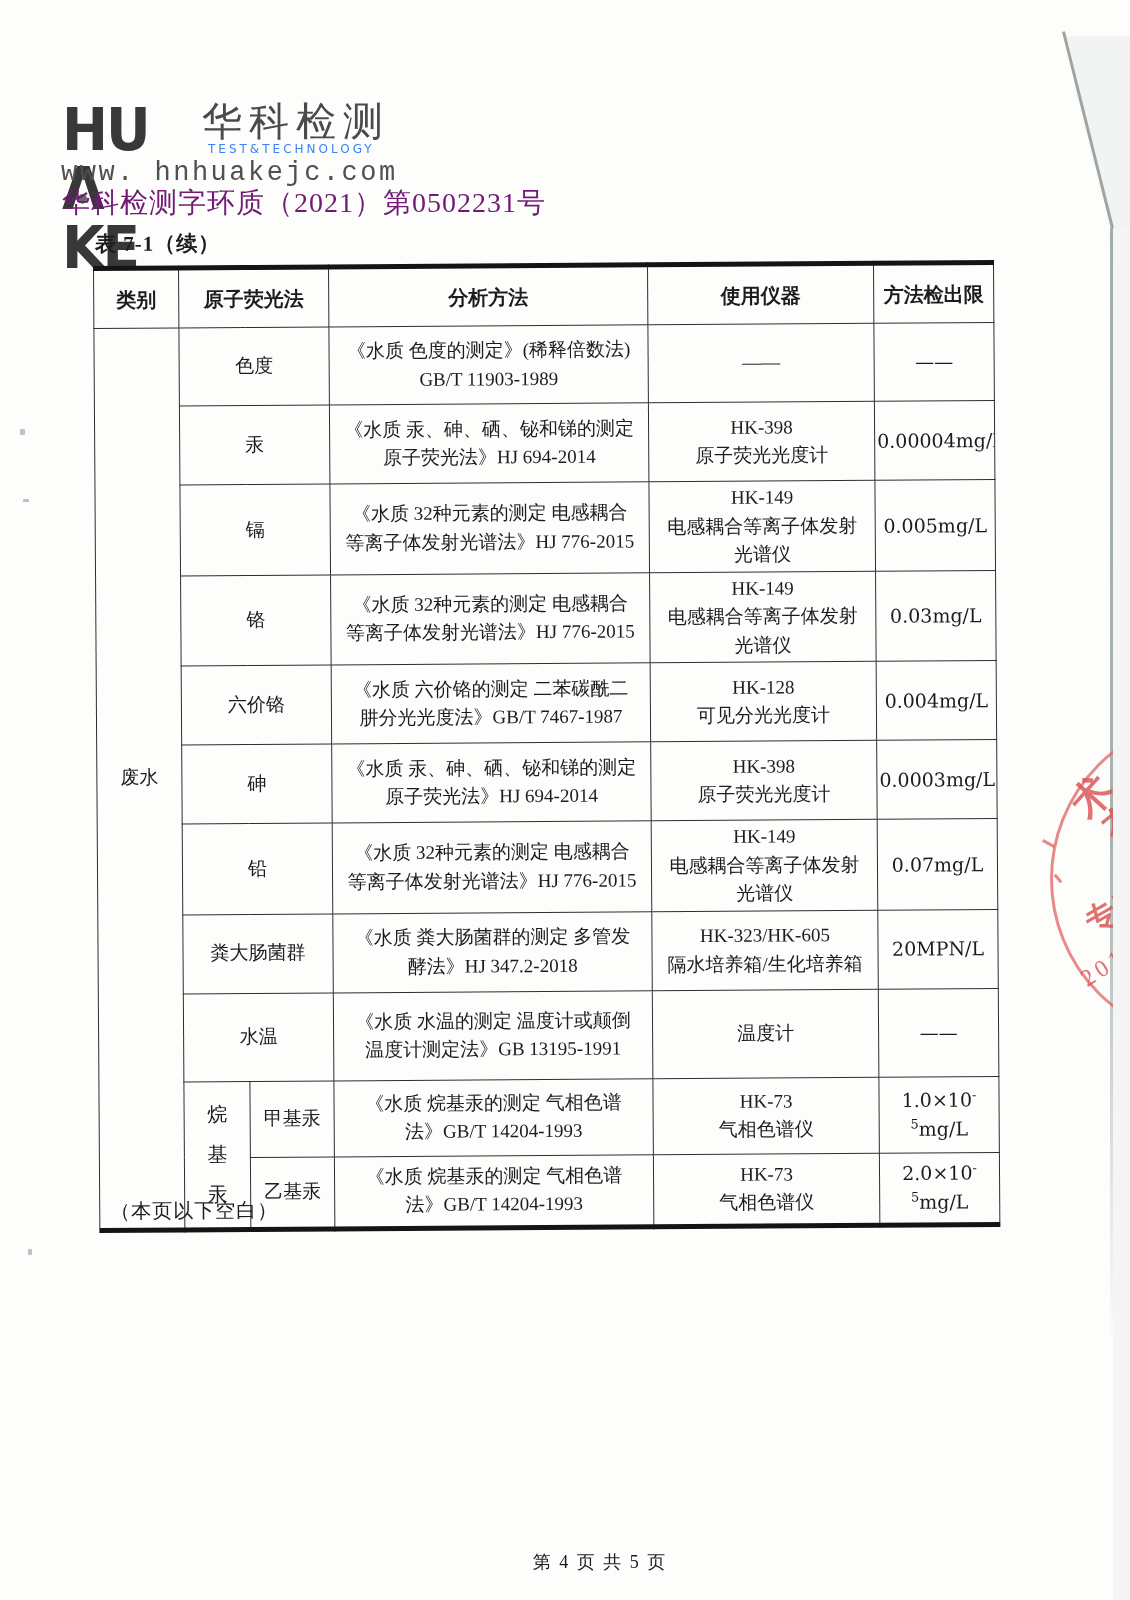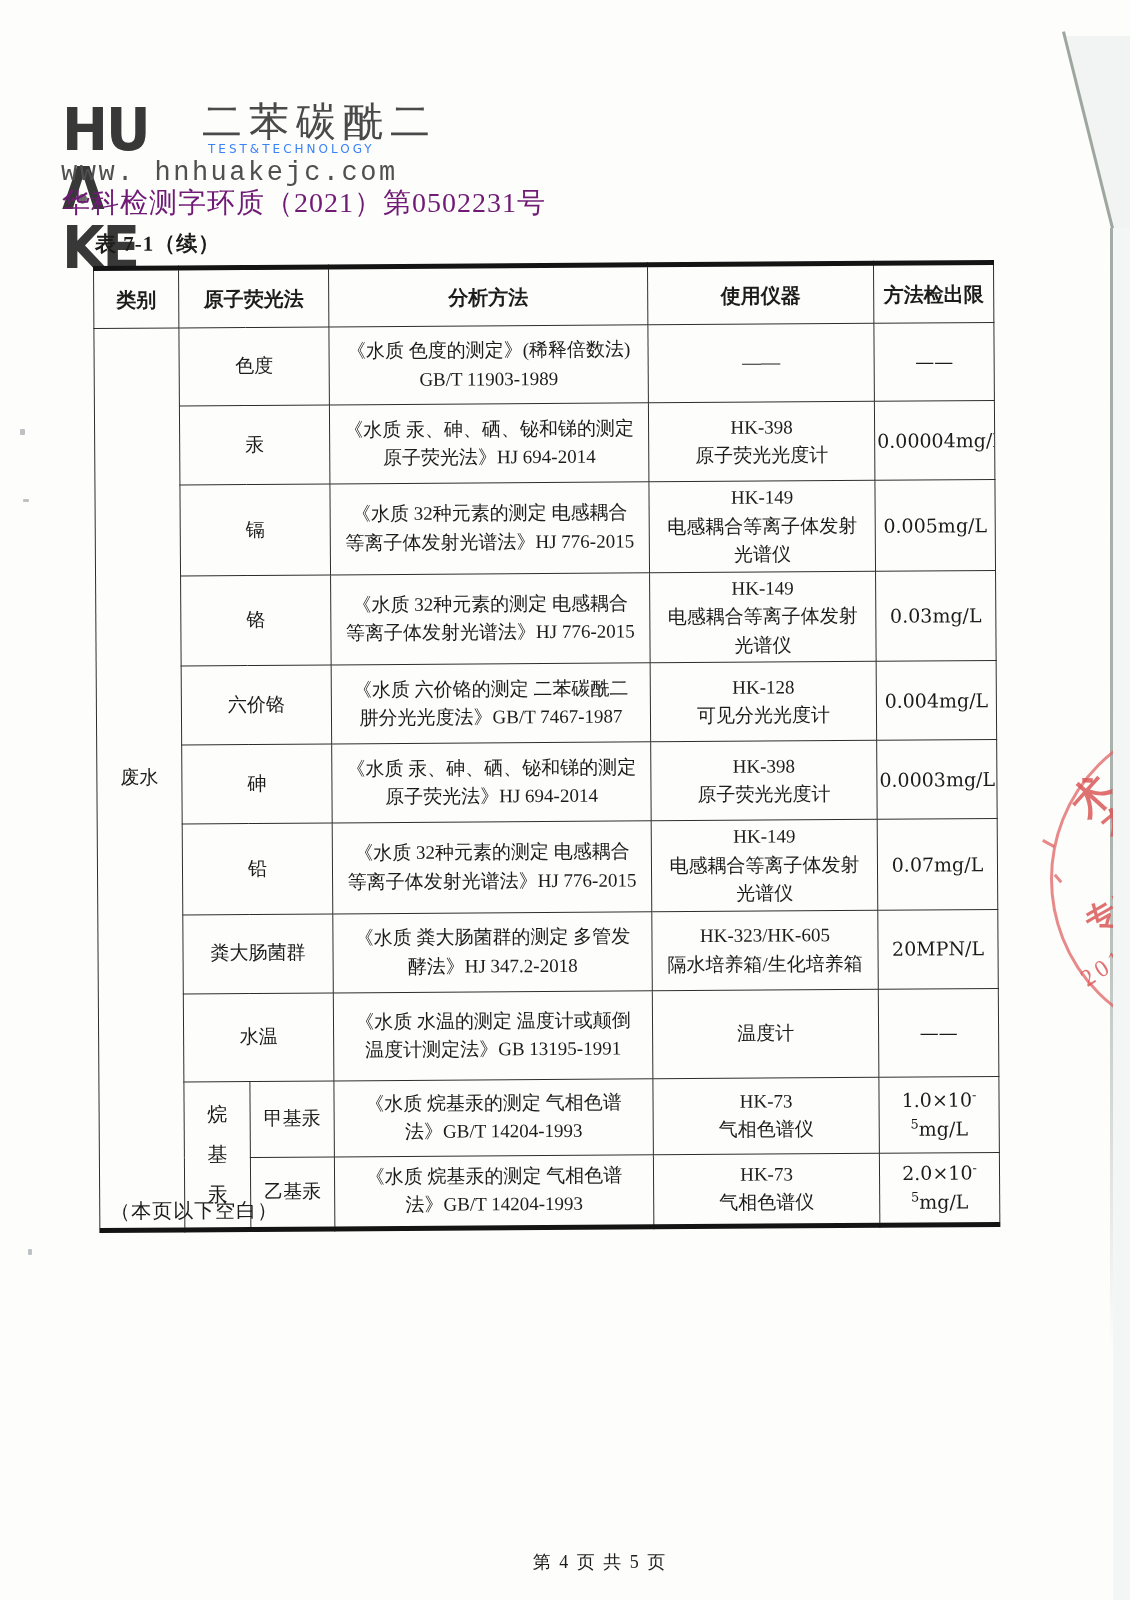--- a/index.html
+++ b/index.html
@@ -95,21 +95,21 @@
   <div class="corner-shade"></div>
   <div class="edge-diag"></div>
   <div class="edge-vert"></div>
   <div class="edge-shade"></div>
   <div class="speck sp1"></div>
   <div class="speck sp2"></div>
   <div class="speck sp3"></div>
 
   <div class="logo-block">
     <div class="wordmark"><span>HU</span><span class="wm-a"><span>Λ</span><span class="dot"></span></span><span>KE</span></div>
-    <div class="brand-cn">二苯碳酰二</div>
+    <div class="brand-cn">华科检测</div>
     <div class="brand-en">TEST&amp;TECHNOLOGY</div>
     <div class="website">www. hnhuakejc.com</div>
   </div>
 
   <div class="report-no">华科检测字环质（2021）第0502231号</div>
 
   <div class="doc-skew">
     <div class="table-title">表 7-1（续）</div>
 
     <table class="methods">

